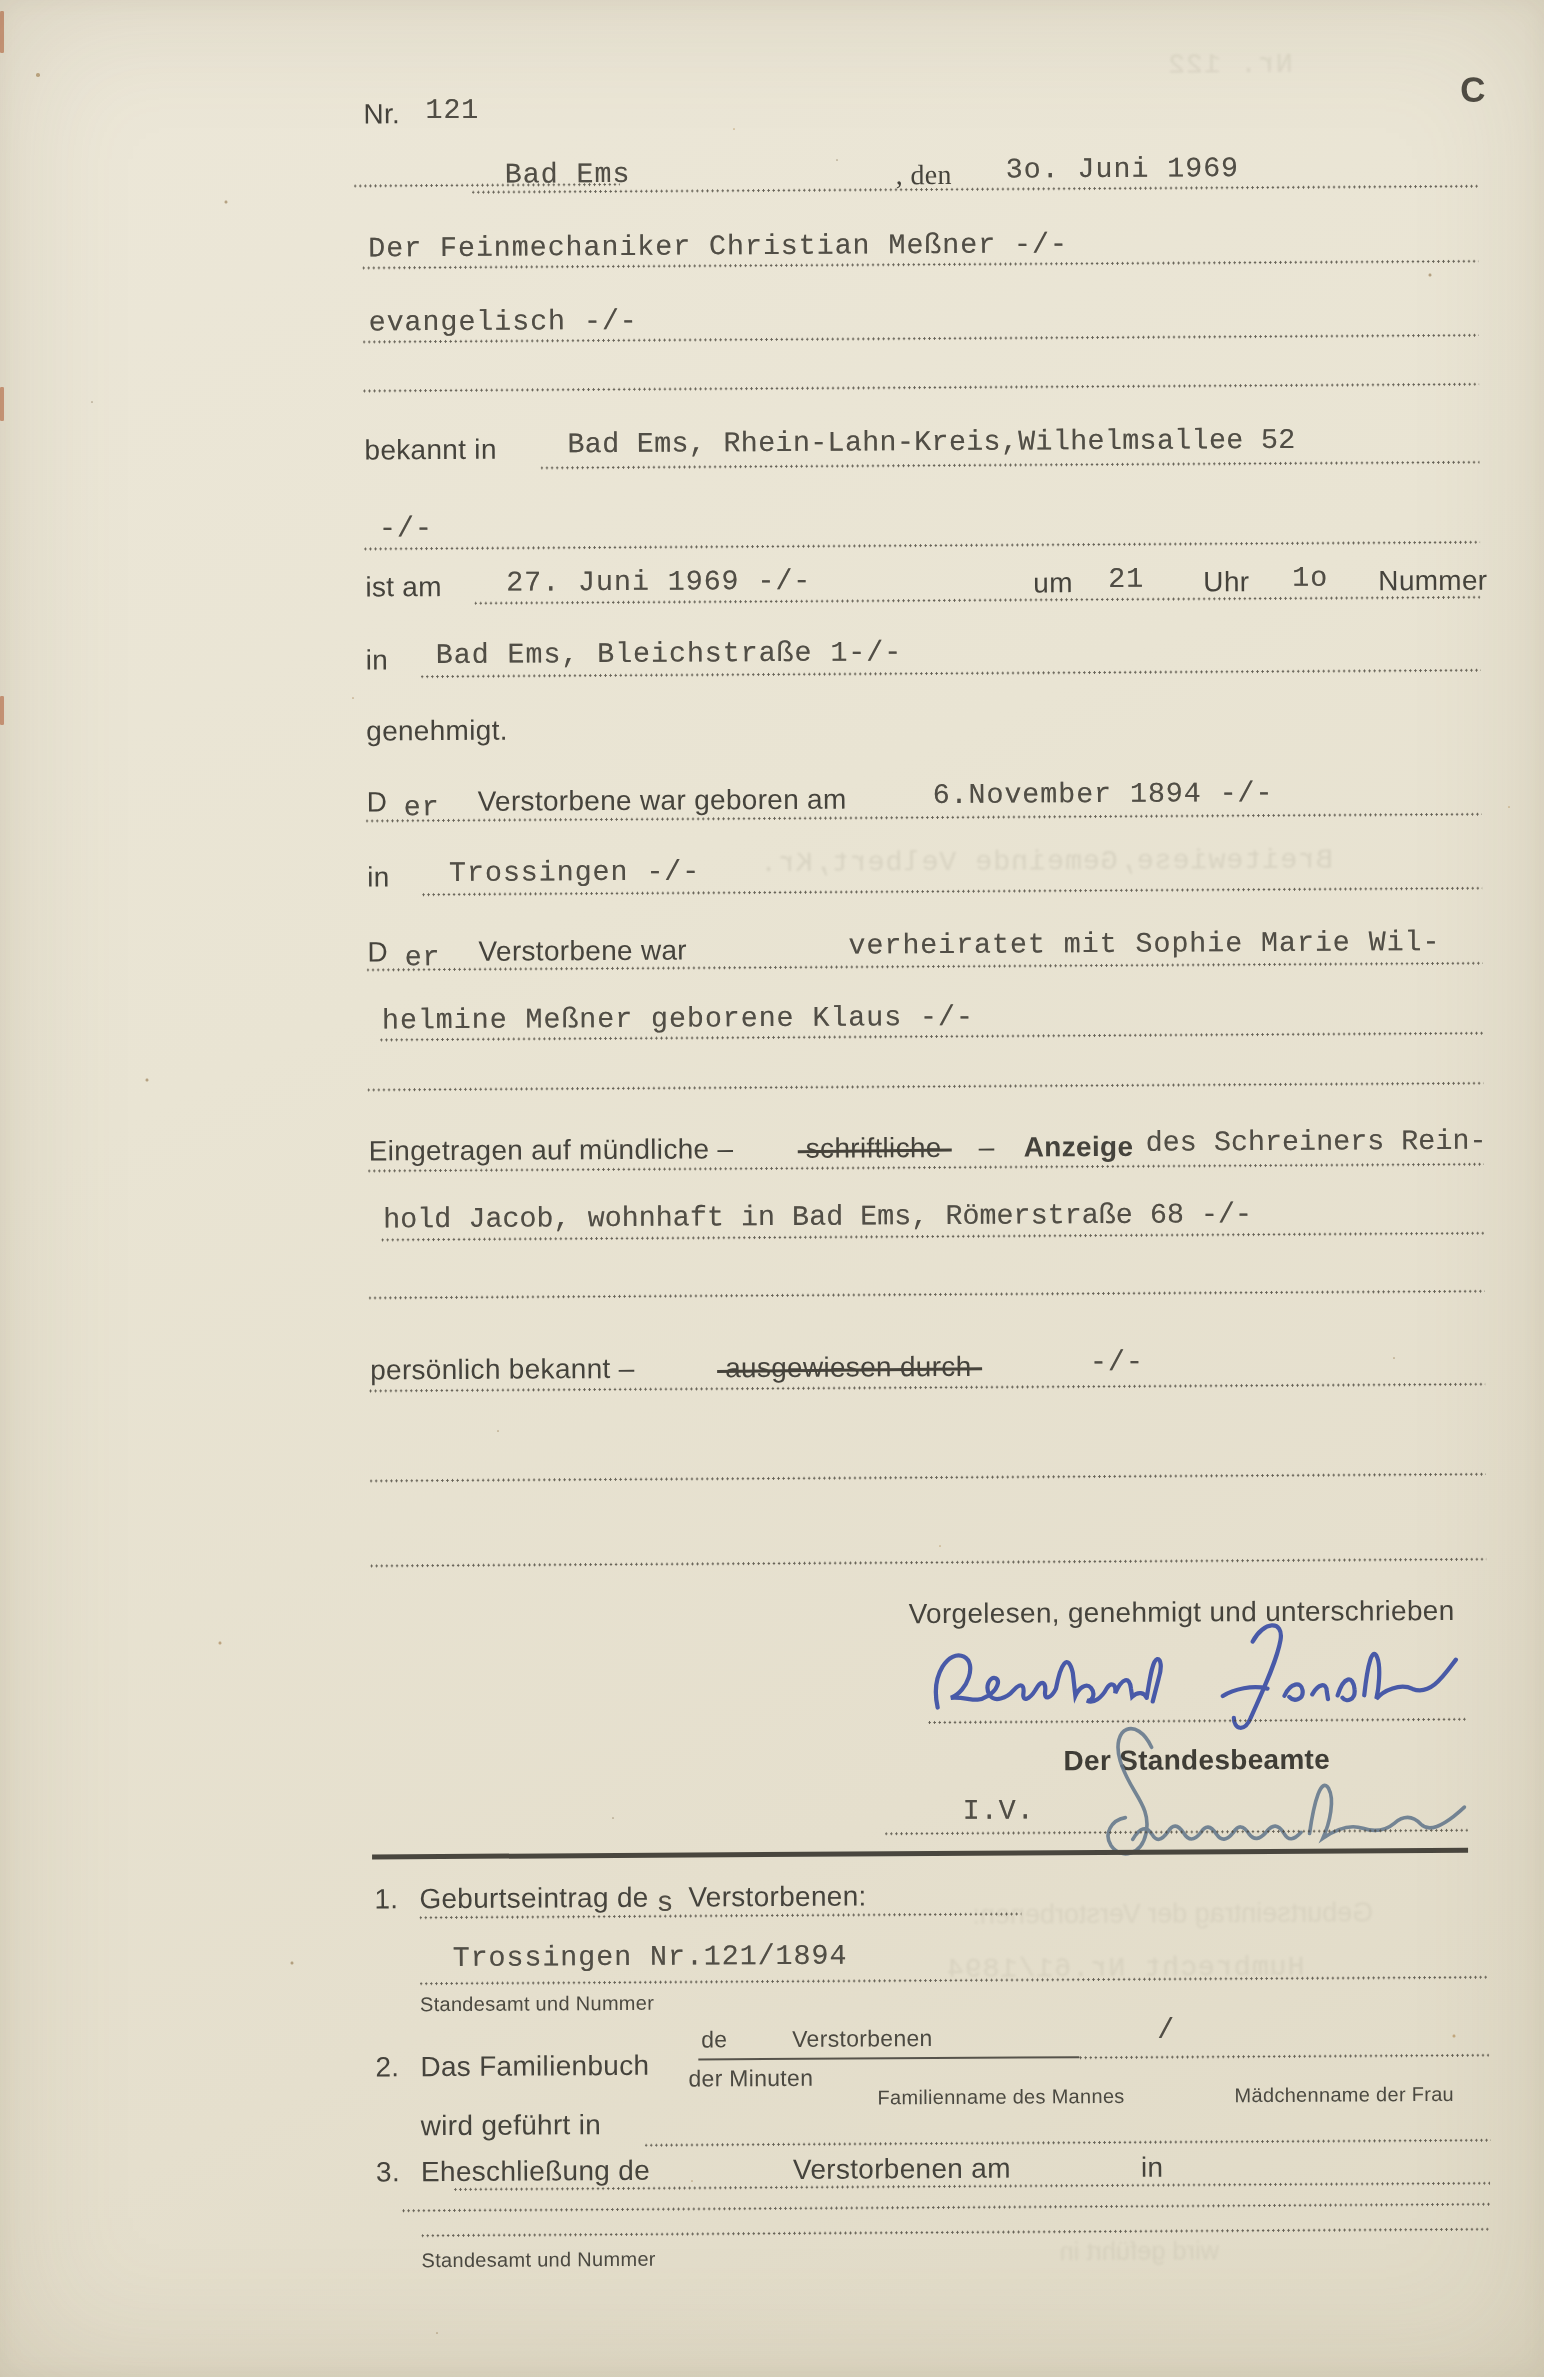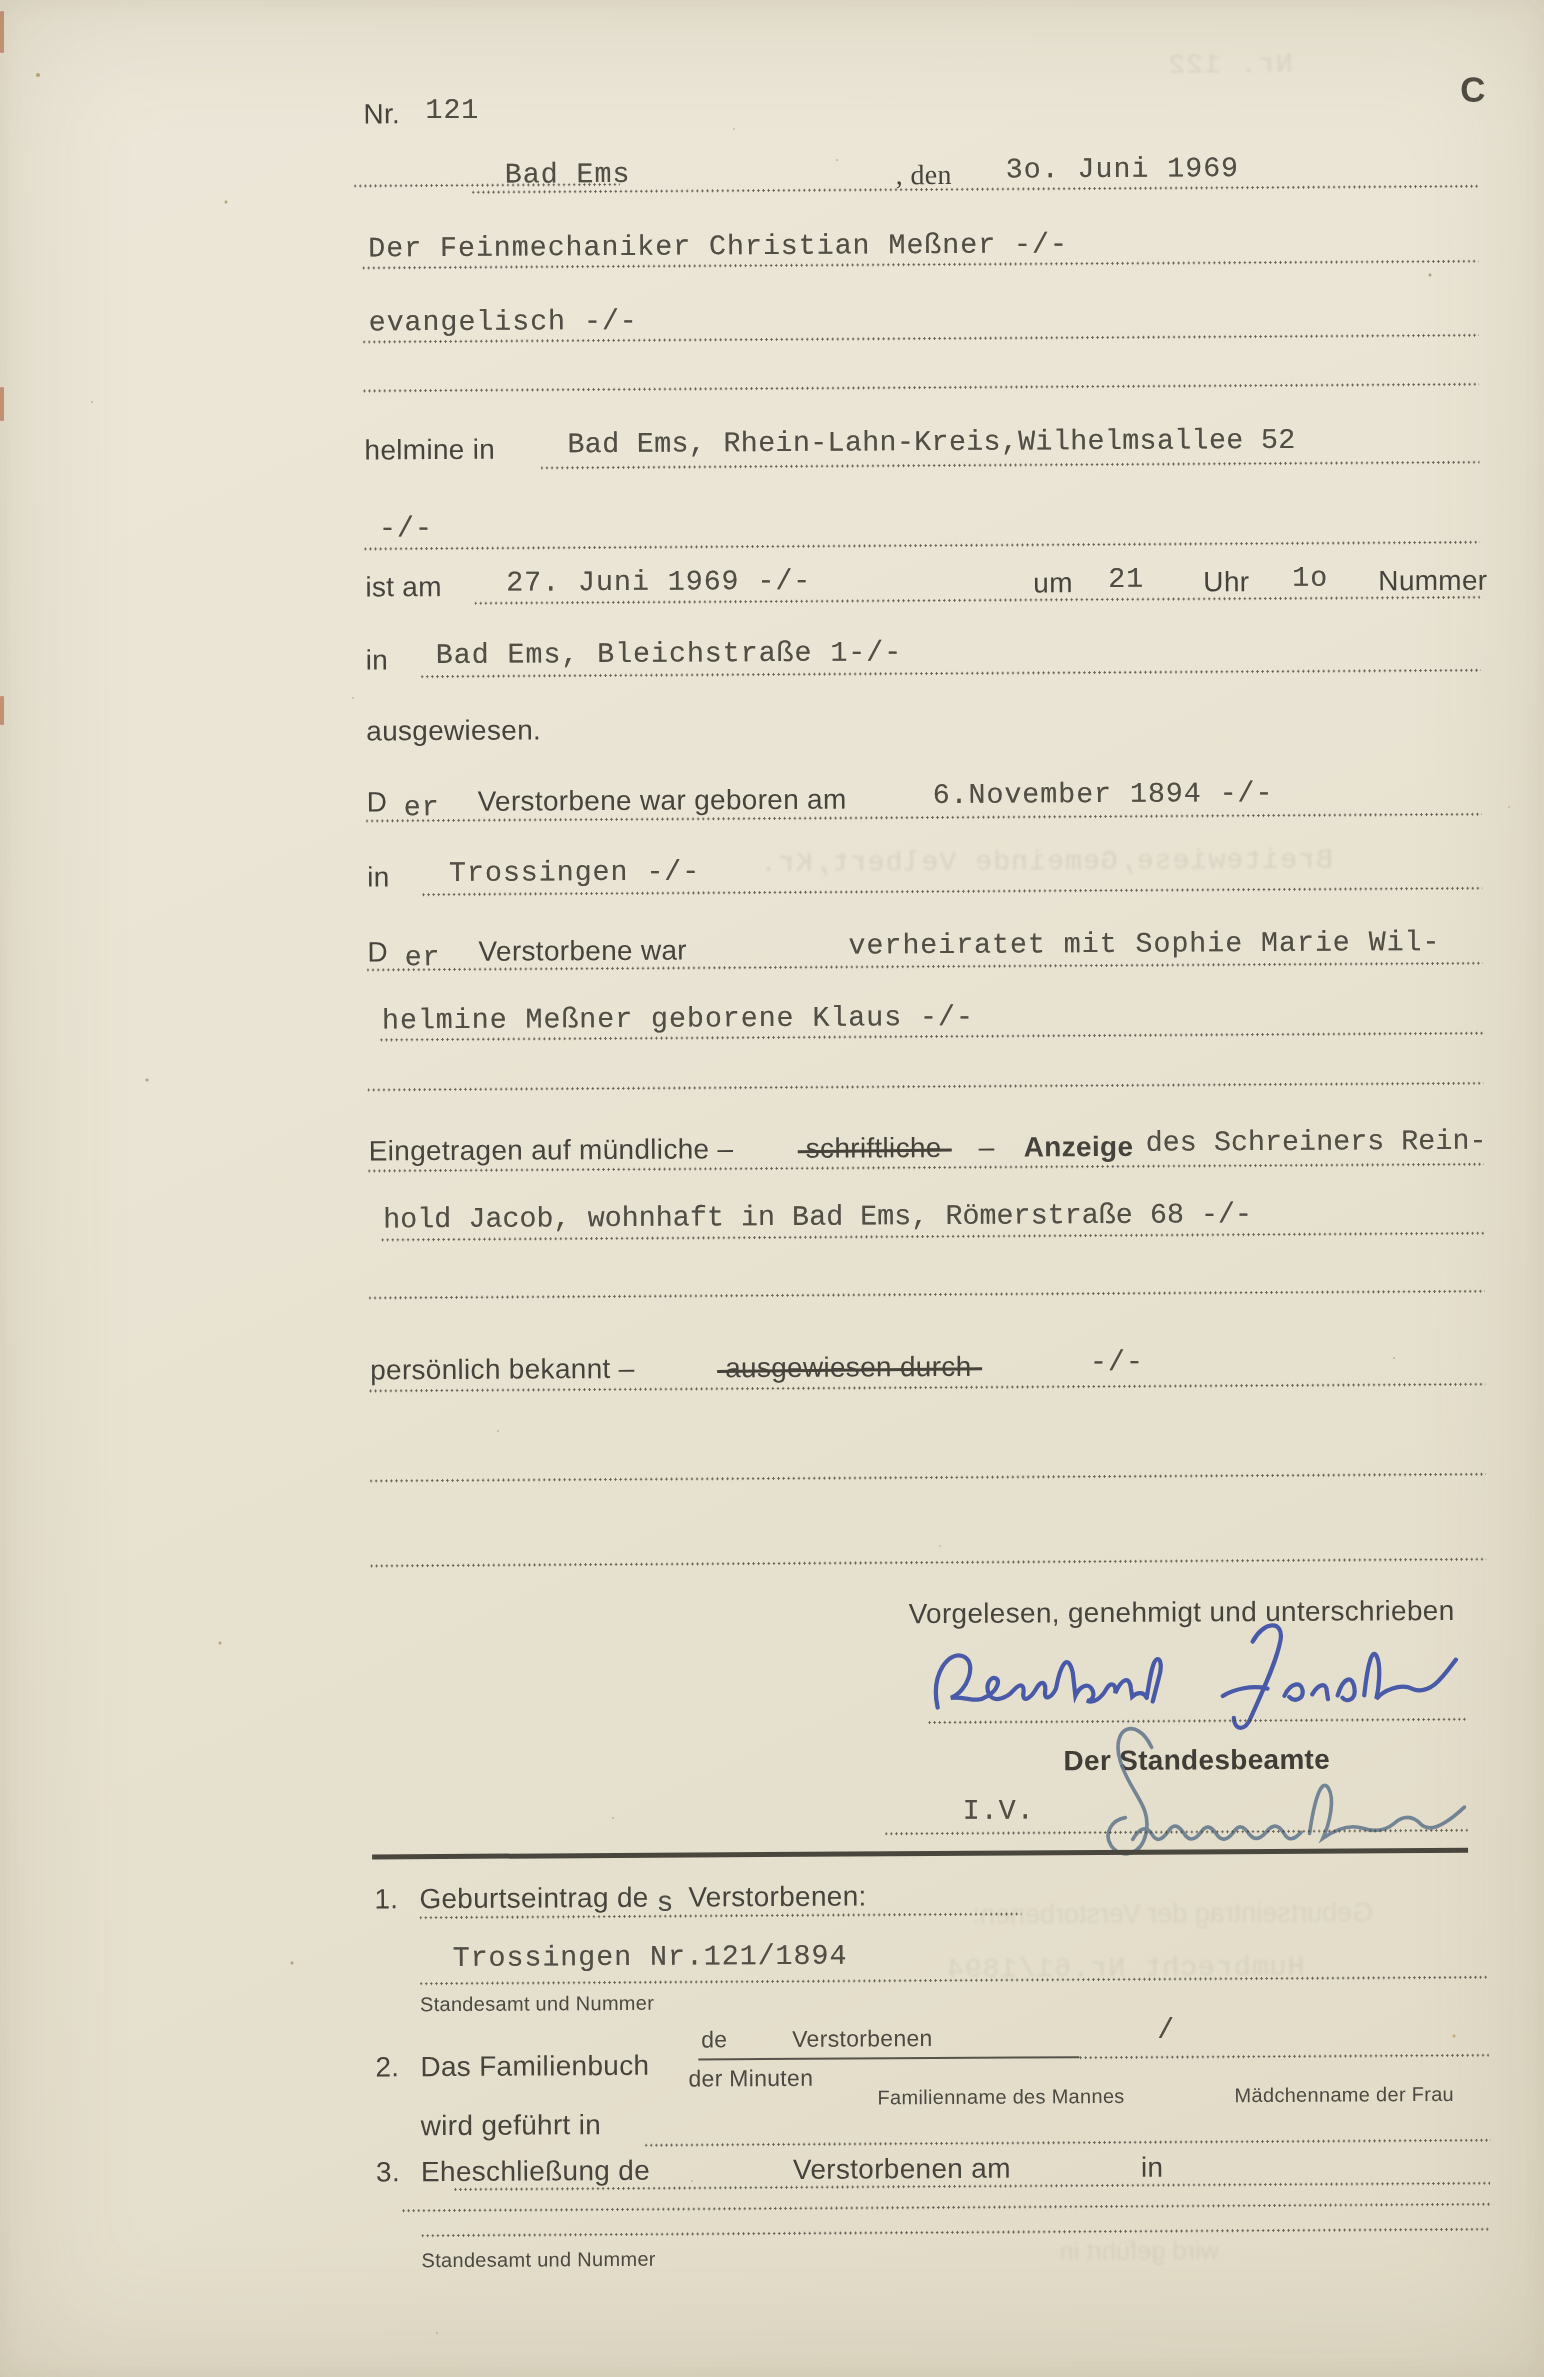--- a/index.html
+++ b/index.html
@@ -73,41 +73,41 @@
     <div class="tw" style="left:1012px;top:155px;">3o. Juni 1969</div>
     <div class="dots" style="left:478px;top:189px;width:1006px;"></div>
 
     <div class="tw" style="left:374px;top:230px;">Der Feinmechaniker Christian Meßner -/-</div>
     <div class="dots" style="left:368px;top:264px;width:1116px;"></div>
 
     <div class="tw" style="left:374px;top:304px;">evangelisch -/-</div>
     <div class="dots" style="left:368px;top:338px;width:1116px;"></div>
     <div class="dots" style="left:368px;top:387px;width:1116px;"></div>
 
-    <div class="lb" style="left:369px;top:432px;">helmine in</div>
+    <div class="lb" style="left:369px;top:432px;">bekannt in</div>
     <div class="tw" style="left:572px;top:427px;letter-spacing:0.3px;">Bad Ems, Rhein-Lahn-Kreis,Wilhelmsallee 52</div>
     <div class="dots" style="left:545px;top:465px;width:939px;"></div>
 
     <div class="tw" style="left:383px;top:510px;">-/-</div>
     <div class="dots" style="left:368px;top:545px;width:1116px;"></div>
 
     <div class="lb" style="left:369px;top:569px;">ist am</div>
     <div class="tw" style="left:510px;top:565px;">27. Juni 1969 -/-</div>
     <div class="lb" style="left:1037px;top:569px;">um</div>
     <div class="tw" style="left:1112px;top:565px;">21</div>
     <div class="lb" style="left:1207px;top:569px;">Uhr</div>
     <div class="tw" style="left:1296px;top:565px;">1o</div>
     <div class="lb" style="left:1382px;top:569px;">Nummer</div>
     <div class="dots" style="left:478px;top:600px;width:1006px;"></div>
 
     <div class="lb" style="left:369px;top:642px;">in</div>
     <div class="tw" style="left:439px;top:637px;">Bad Ems, Bleichstraße 1-/-</div>
     <div class="dots" style="left:424px;top:673px;width:1060px;"></div>
 
-    <div class="lb" style="left:369px;top:713px;">ausgewiesen.</div>
+    <div class="lb" style="left:369px;top:713px;">genehmigt.</div>
 
     <div class="lb" style="left:369px;top:784px;">D</div>
     <div class="tw" style="left:406px;top:789px;">er</div>
     <div class="lb" style="left:480px;top:784px;">Verstorbene war geboren am</div>
     <div class="tw" style="left:935px;top:780px;">6.November 1894 -/-</div>
     <div class="dots" style="left:368px;top:817px;width:1116px;"></div>
 
     <div class="lb" style="left:369px;top:859px;">in</div>
     <div class="tw" style="left:451px;top:855px;">Trossingen -/-</div>
     <div class="dots" style="left:424px;top:891px;width:1060px;"></div>

